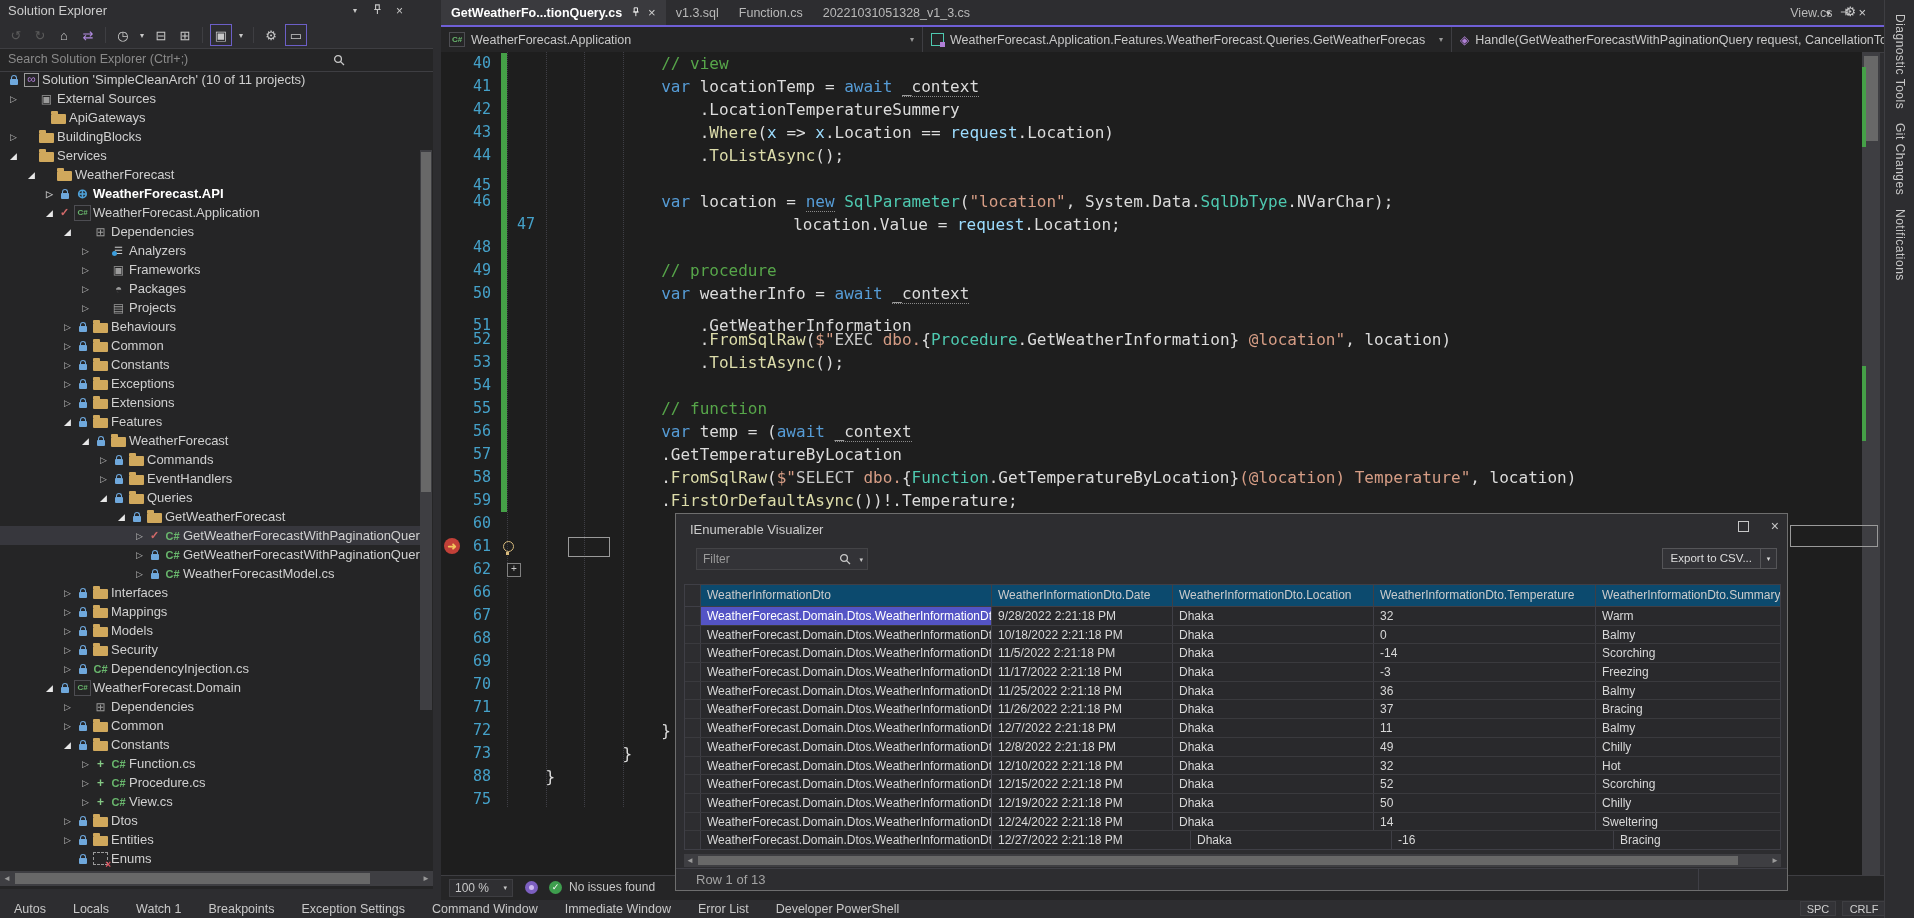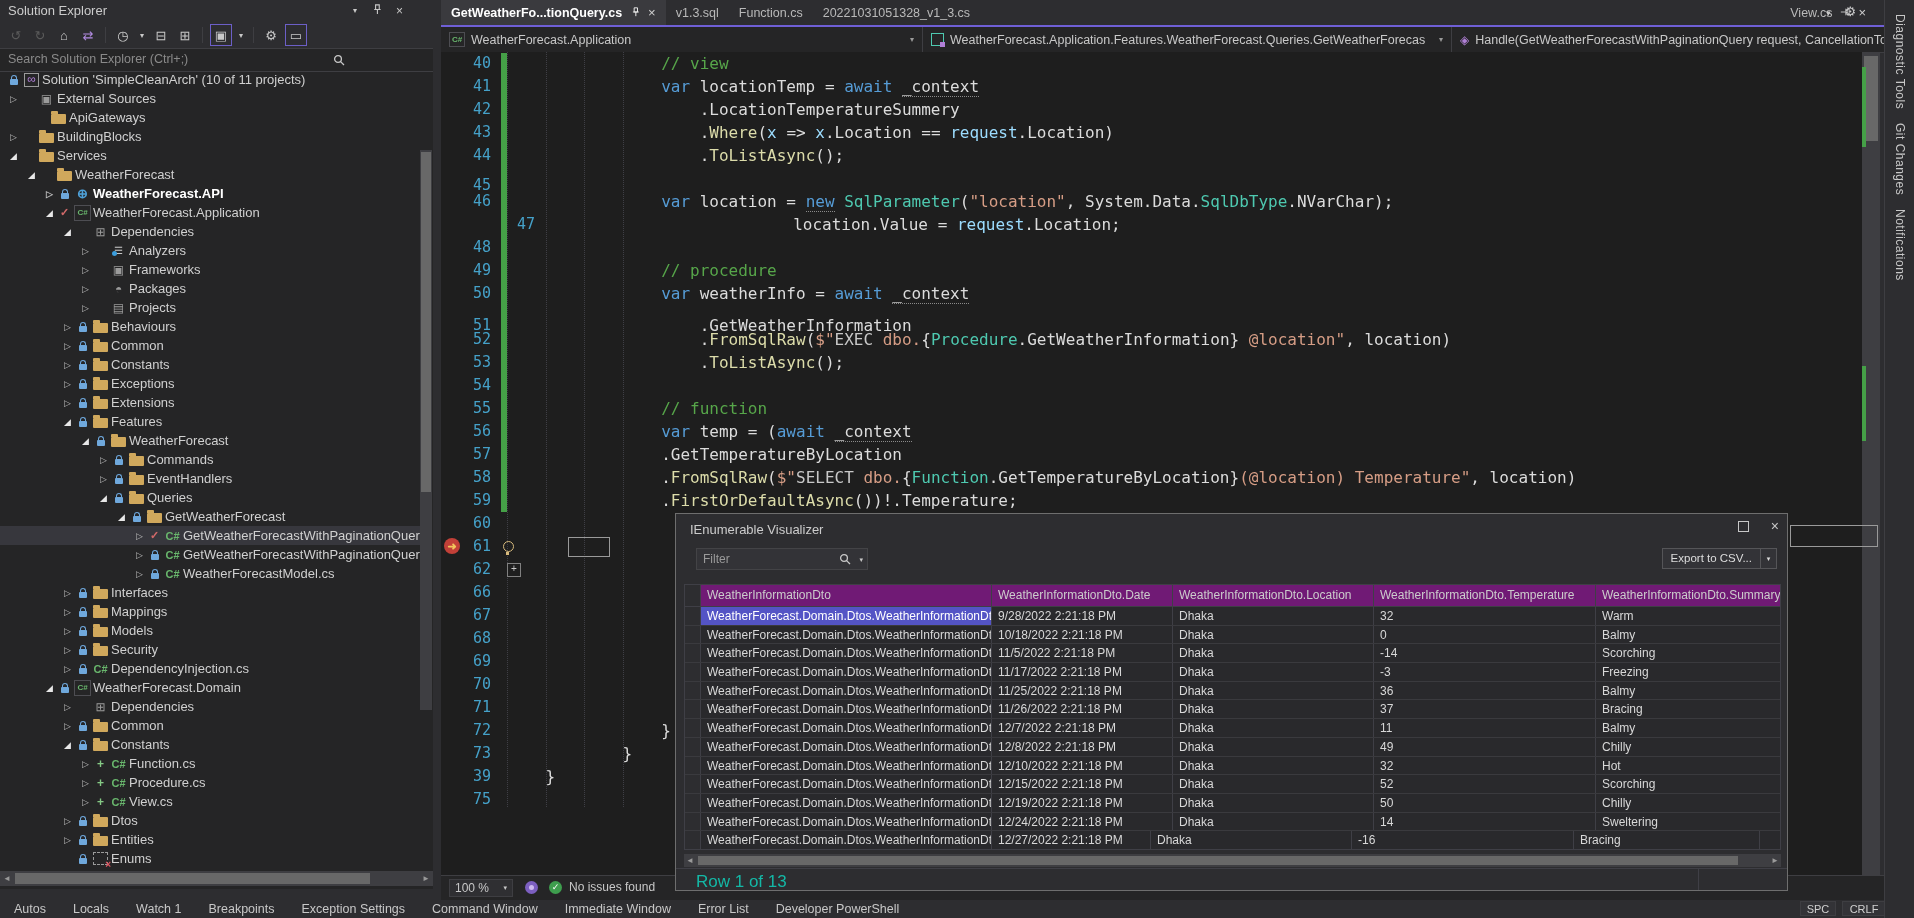--- a/index.html
+++ b/index.html
@@ -93,30 +93,30 @@
   #vis-filterrow{height:34px;position:relative;}
   #vis-filter{position:absolute;left:20px;top:4px;width:172px;height:22px;background:#333337;border:1px solid #434346;box-sizing:border-box;}
   #vis-filter .ph{position:absolute;left:6px;top:3px;font-size:12px;color:#9a9a9a;}
   #vis-filter svg{position:absolute;right:16px;top:4px;}
   #vis-filter .car{position:absolute;right:4px;top:7px;font-size:7px;color:#c8c8c8;}
   #vis-export{position:absolute;right:10px;top:4px;height:21px;display:flex;background:#333337;border:1px solid #555558;box-sizing:border-box;}
   #vis-export .lbl{padding:0 8px;font-size:11.5px;line-height:19px;color:#dddddd;}
   #vis-export .dd{width:15px;border-left:1px solid #555558;font-size:7px;text-align:center;line-height:19px;color:#dddddd;}
   #vis-grid{position:absolute;left:8px;top:70px;width:1097px;height:266px;border:1px solid #3f3f46;box-sizing:border-box;background:#29292c;overflow:hidden;}
   .vg-row{display:flex;height:18.7px;border-bottom:1px solid #3a3a3e;box-sizing:border-box;}
-  .vg-row.hdr{height:22px;background:#701a75;border-bottom:1px solid #3f3f46;}
+  .vg-row.hdr{height:22px;background:#0c4a6e;border-bottom:1px solid #3f3f46;}
   .vg-cell{flex:none;border-right:1px solid #3f3f46;box-sizing:border-box;padding:0 6px;font-size:12px;line-height:18px;
            color:#d8d8d8;white-space:nowrap;overflow:hidden;}
   .vg-row.hdr .vg-cell{color:#cccccc;line-height:21px;}
   .vg-cell.selcol{padding:0;background:#2d2d30;}
   .vg-cell.selected{background:#5454c5;color:#ffffff;}
   #vis-hscroll{position:absolute;left:8px;top:340px;width:1097px;height:13px;background:#3e3e42;}
   #vis-hscroll .arr{position:absolute;top:2px;font-size:8px;color:#9a9a9a;}
   #vis-hthumb{position:absolute;left:14px;top:2px;width:1040px;height:9px;background:#686868;}
-  #vis-status{position:absolute;left:0;bottom:0;width:100%;height:21px;border-top:1px solid #3f3f46;font-size:17px;color:#14b8a6;}
+  #vis-status{position:absolute;left:0;bottom:0;width:100%;height:21px;border-top:1px solid #3f3f46;font-size:13px;color:#a3a3a3;}
   #vis-status .txt{position:absolute;left:20px;top:3px;}
   #vis-status .div{position:absolute;left:1022px;top:0;height:100%;border-left:1px solid #3f3f46;}
   
   #ed-bottom{left:441px;top:875px;width:1443px;height:25px;background:#252526;border-top:1px solid #3e3e42;}
   #zoombox{position:absolute;left:8px;top:3px;width:64px;height:18px;background:#2f2f32;border:1px solid #3e3e42;font-size:12px;color:#c8c8c8;
            display:flex;align-items:center;justify-content:space-between;padding:0 5px;box-sizing:border-box;}
   #health-ico{position:absolute;left:84px;top:5px;width:13px;height:13px;border-radius:50%;background:#7c5fc0;}
   #health-ico::after{content:"";position:absolute;left:4px;top:4px;width:5px;height:5px;border-radius:50%;background:#cdb9ee;}
   #ok-ico{position:absolute;left:108px;top:5px;width:13px;height:13px;border-radius:50%;background:#3e9e4e;color:#fff;font-size:9px;line-height:13px;text-align:center;}
   #health-txt{position:absolute;left:128px;top:4px;font-size:12px;color:#c8c8c8;}
@@ -763,21 +763,21 @@
         <span class="ct" style="padding-left: 16ch;"><span class="tk-p">}</span></span>
       </div>
       <div class="cl" style="top: 690px;">
         <span class="gl"></span>
         <span class="ln">73</span>
         <span class="barslot"></span>
         <span class="ct" style="padding-left: 12ch;"><span class="tk-p">}</span></span>
       </div>
       <div class="cl" style="top: 713px;">
         <span class="gl"></span>
-        <span class="ln">39</span>
+        <span class="ln">88</span>
         <span class="barslot"></span>
         <span class="ct" style="padding-left: 4ch;"><span class="tk-p">}</span></span>
       </div>
       <div class="cl" style="top: 736px;">
         <span class="gl"></span>
         <span class="ln">75</span>
         <span class="barslot"></span>
         <span class="ct" style="padding-left: 0ch;"></span>
       </div>
     </div>
@@ -911,21 +911,21 @@
         <span class="vg-cell selcol" style="width: 16px;"></span>
         <span class="vg-cell" style="width: 291px;">WeatherForecast.Domain.Dtos.WeatherInformationDto</span>
         <span class="vg-cell" style="width: 181px;">12/24/2022 2:21:18 PM</span>
         <span class="vg-cell" style="width: 201px;">Dhaka</span>
         <span class="vg-cell" style="width: 222px;">14</span>
         <span class="vg-cell" style="width: 186px;">Sweltering</span>
       </div>
       <div class="vg-row">
         <span class="vg-cell selcol" style="width: 16px;"></span>
         <span class="vg-cell" style="width: 291px;">WeatherForecast.Domain.Dtos.WeatherInformationDto</span>
-        <span class="vg-cell" style="width: 159px;">12/27/2022 2:21:18 PM</span>
+        <span class="vg-cell" style="width: 199px;">12/27/2022 2:21:18 PM</span>
         <span class="vg-cell" style="width: 201px;">Dhaka</span>
         <span class="vg-cell" style="width: 222px;">-16</span>
         <span class="vg-cell" style="width: 186px;">Bracing</span>
       </div>
     </div>
   <div id="vis-hscroll">
     <span class="arr" style="left:2px;">◄</span>
     <span class="arr" style="right:2px;">►</span>
     <div id="vis-hthumb"></div>
   </div>

